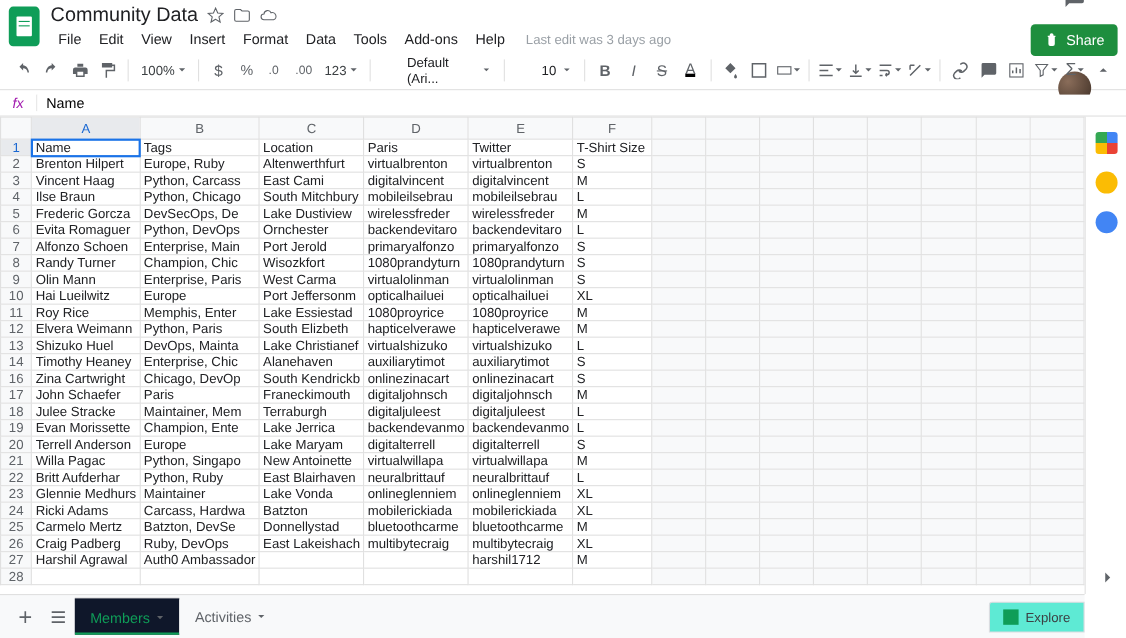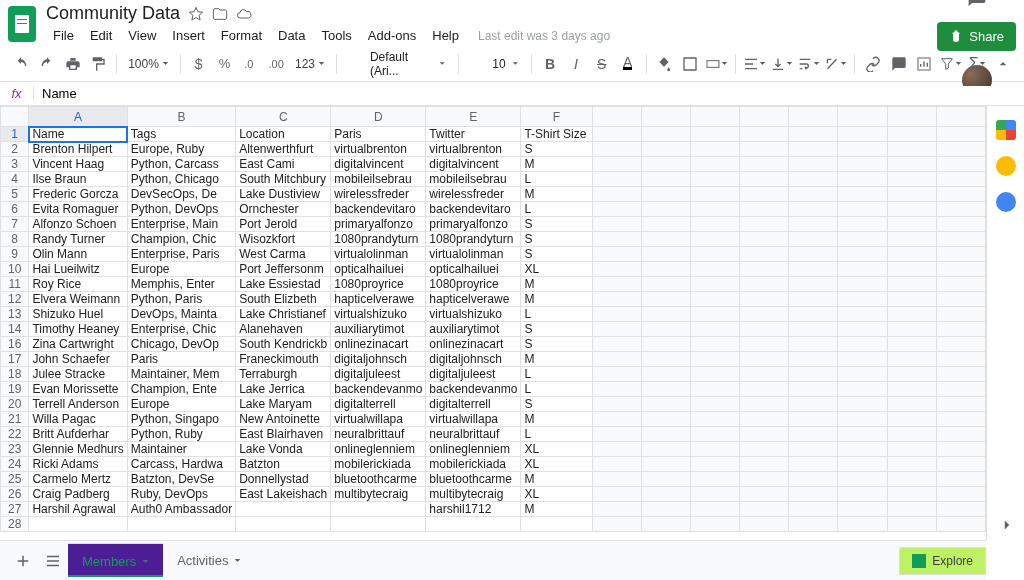--- a/index.html
+++ b/index.html
@@ -53,23 +53,23 @@
   .col-A { width: 72px; } .col-B { width: 72px; } .col-C { width: 72px; }
   .col-D { width: 72px; } .col-E { width: 72px; } .col-F { width: 72px; }
   .selected { outline: 2px solid #1a73e8; outline-offset: -1px; background: #fff; }
   .row-hdr.sel, .col-hdr th.sel { background: #e8eaed; color: #1967d2; }
   .blank-area { background: #f8f9fa; }
 
   
   .sheet-bar { position: absolute; bottom: 0; left: 0; right: 38px; height: 40px; border-top: 1px solid #e0e0e0; display: flex; align-items: center; background: #f8f9fa; padding-left: 8px; }
   .sheet-add, .sheet-menu { width: 30px; height: 30px; display: flex; align-items: center; justify-content: center; cursor: pointer; fill: #5f6368; }
   .sheet-tab { padding: 8px 14px; font-size: 13px; color: #5f6368; cursor: pointer; display: flex; align-items: center; gap: 6px; background: #f8f9fa; position: relative; }
-  .sheet-tab.active { background: #4c1d95; color: #0f9d58; font-weight: 500; border-top: 2px solid transparent; box-shadow: inset 0 -2px 0 #0f9d58, 0 -1px 0 #e0e0e0; }
+  .sheet-tab.active { background: #0f172a; color: #0f9d58; font-weight: 500; border-top: 2px solid transparent; box-shadow: inset 0 -2px 0 #0f9d58, 0 -1px 0 #e0e0e0; }
   .sheet-tab .dd { fill: #5f6368; }
-  .explore { margin-left: auto; background: #bef264; border: 1px solid #dadce0; border-radius: 3px 0 0 0; padding: 6px 12px; font-size: 12px; display: flex; align-items: center; gap: 6px; cursor: pointer; color: #3c4043; }
+  .explore { margin-left: auto; background: #5eead4; border: 1px solid #dadce0; border-radius: 3px 0 0 0; padding: 6px 12px; font-size: 12px; display: flex; align-items: center; gap: 6px; cursor: pointer; color: #3c4043; }
   .explore-icon { width: 14px; height: 14px; background: #0f9d58; }
 
   .chev-right { position: absolute; right: 8px; bottom: 46px; fill: #5f6368; cursor: pointer; }
 </style>
 </head>
 <body>
 
 <div class="header">
   <div class="logo">
       <div class="logo-inner"></div>

